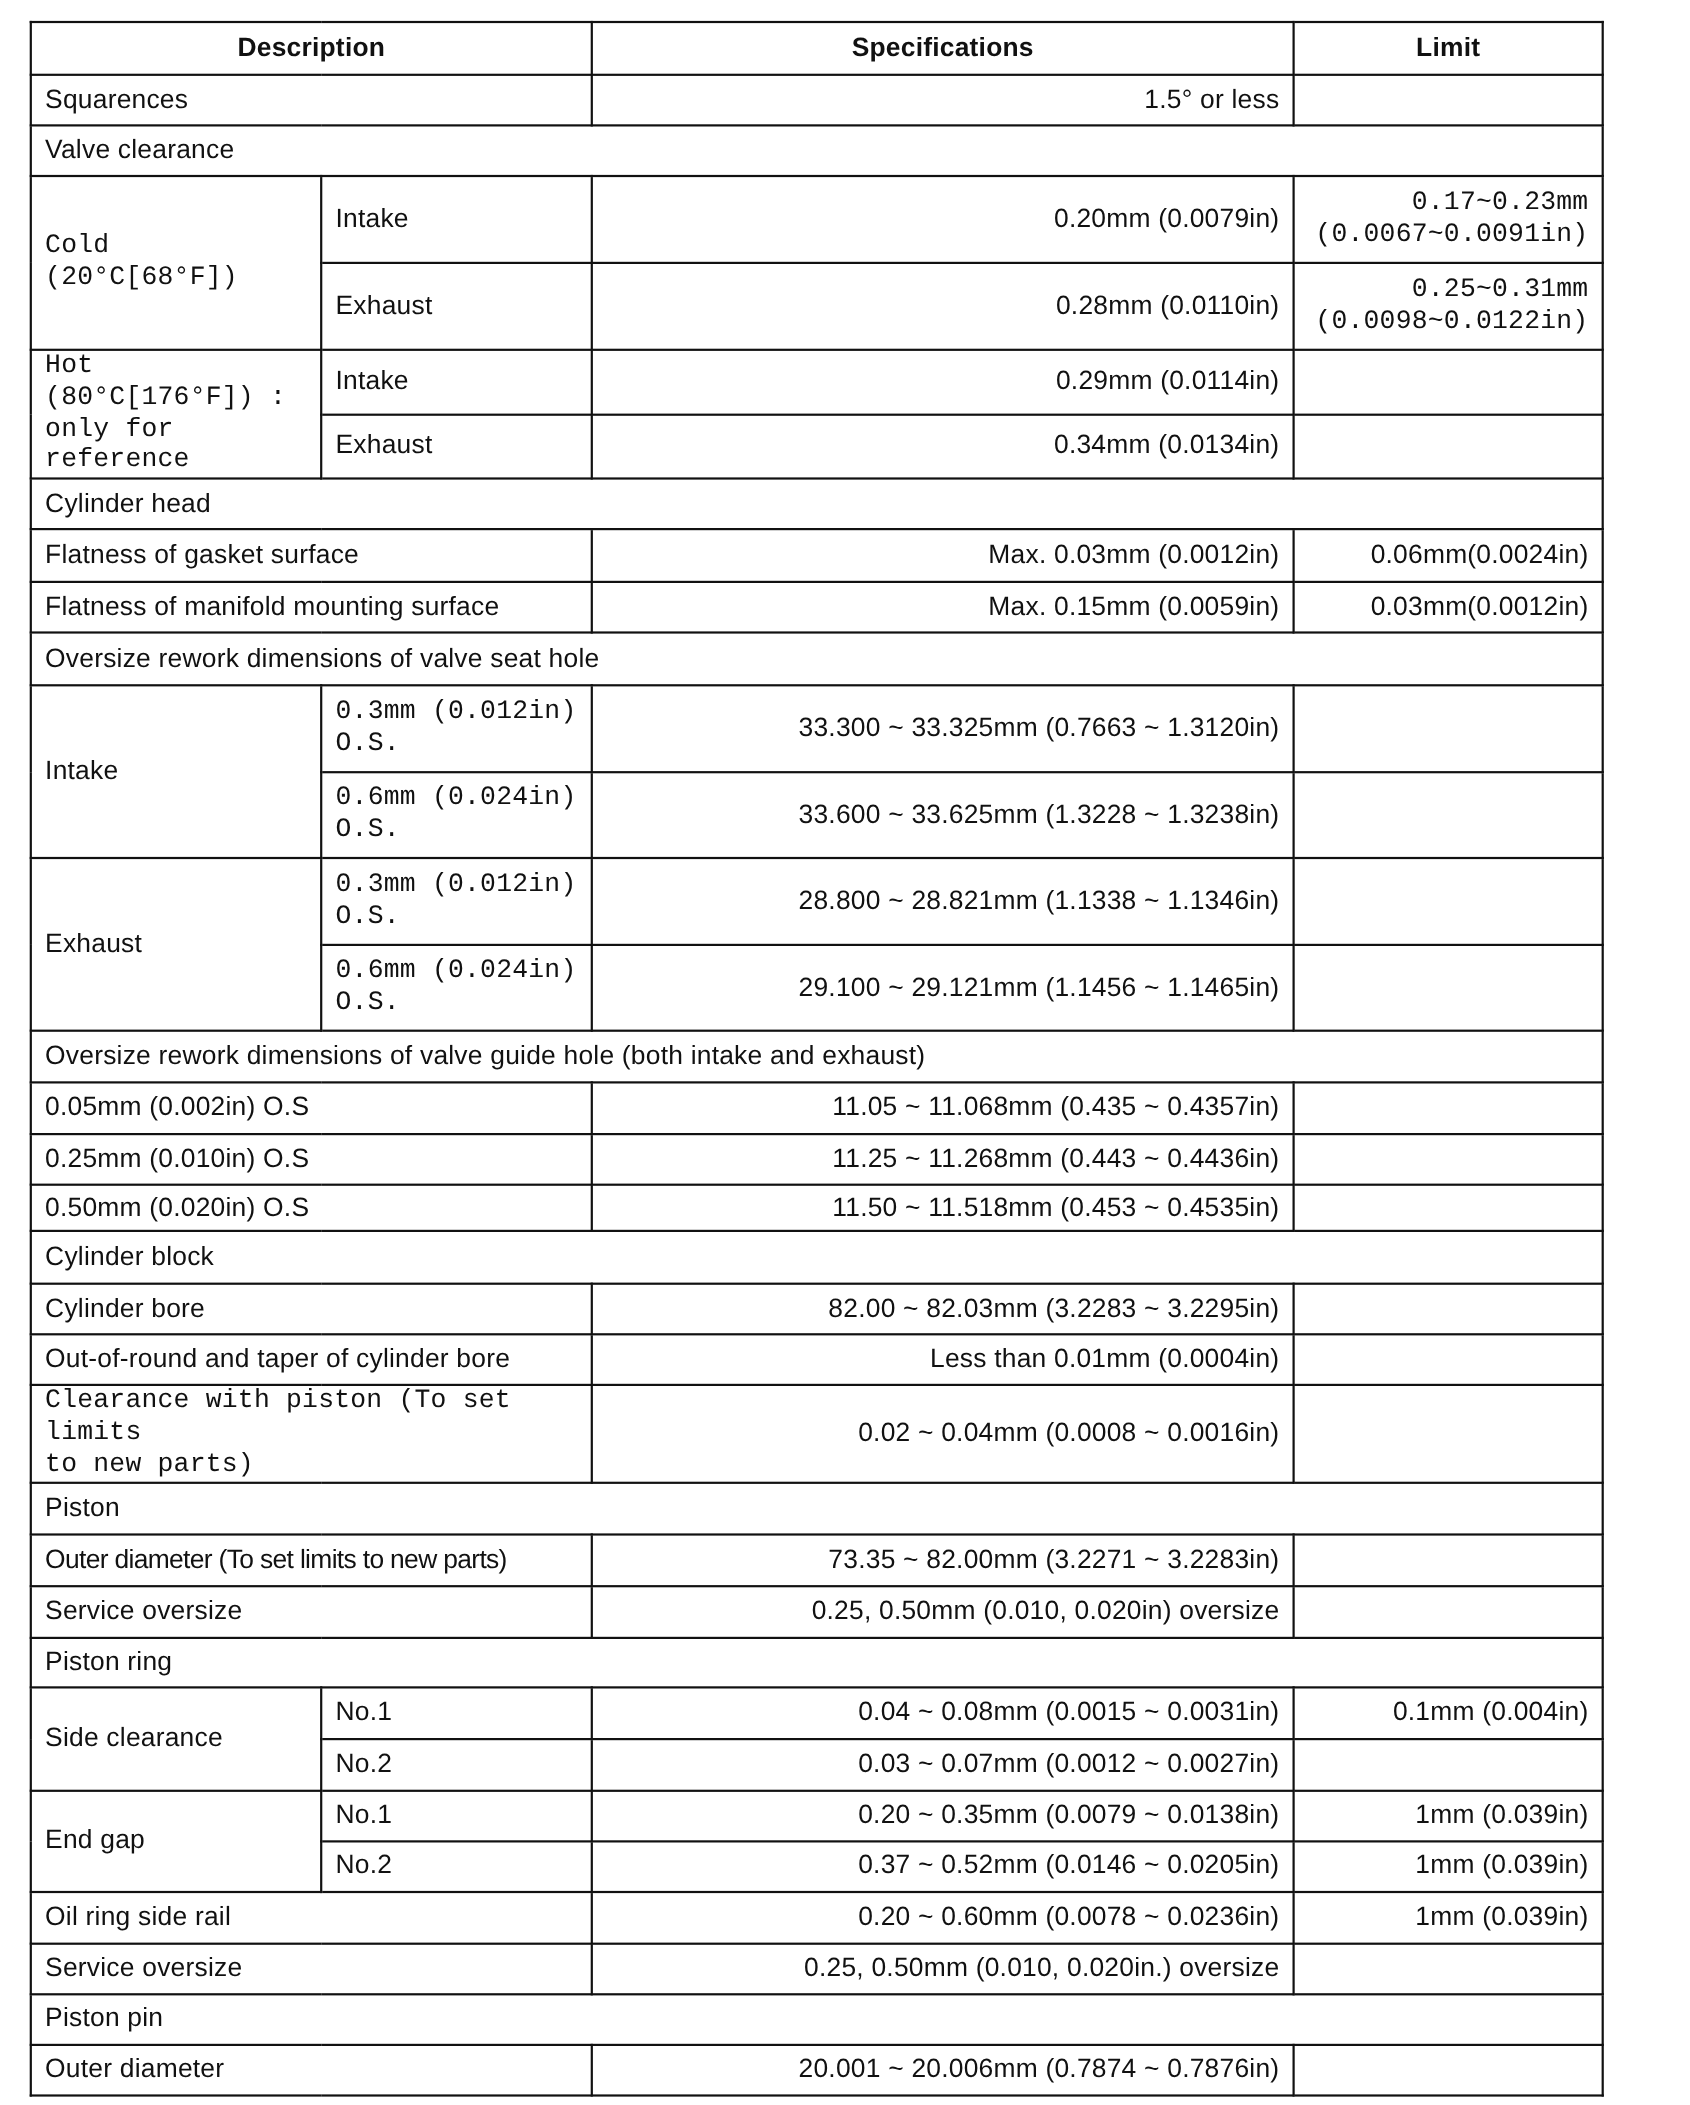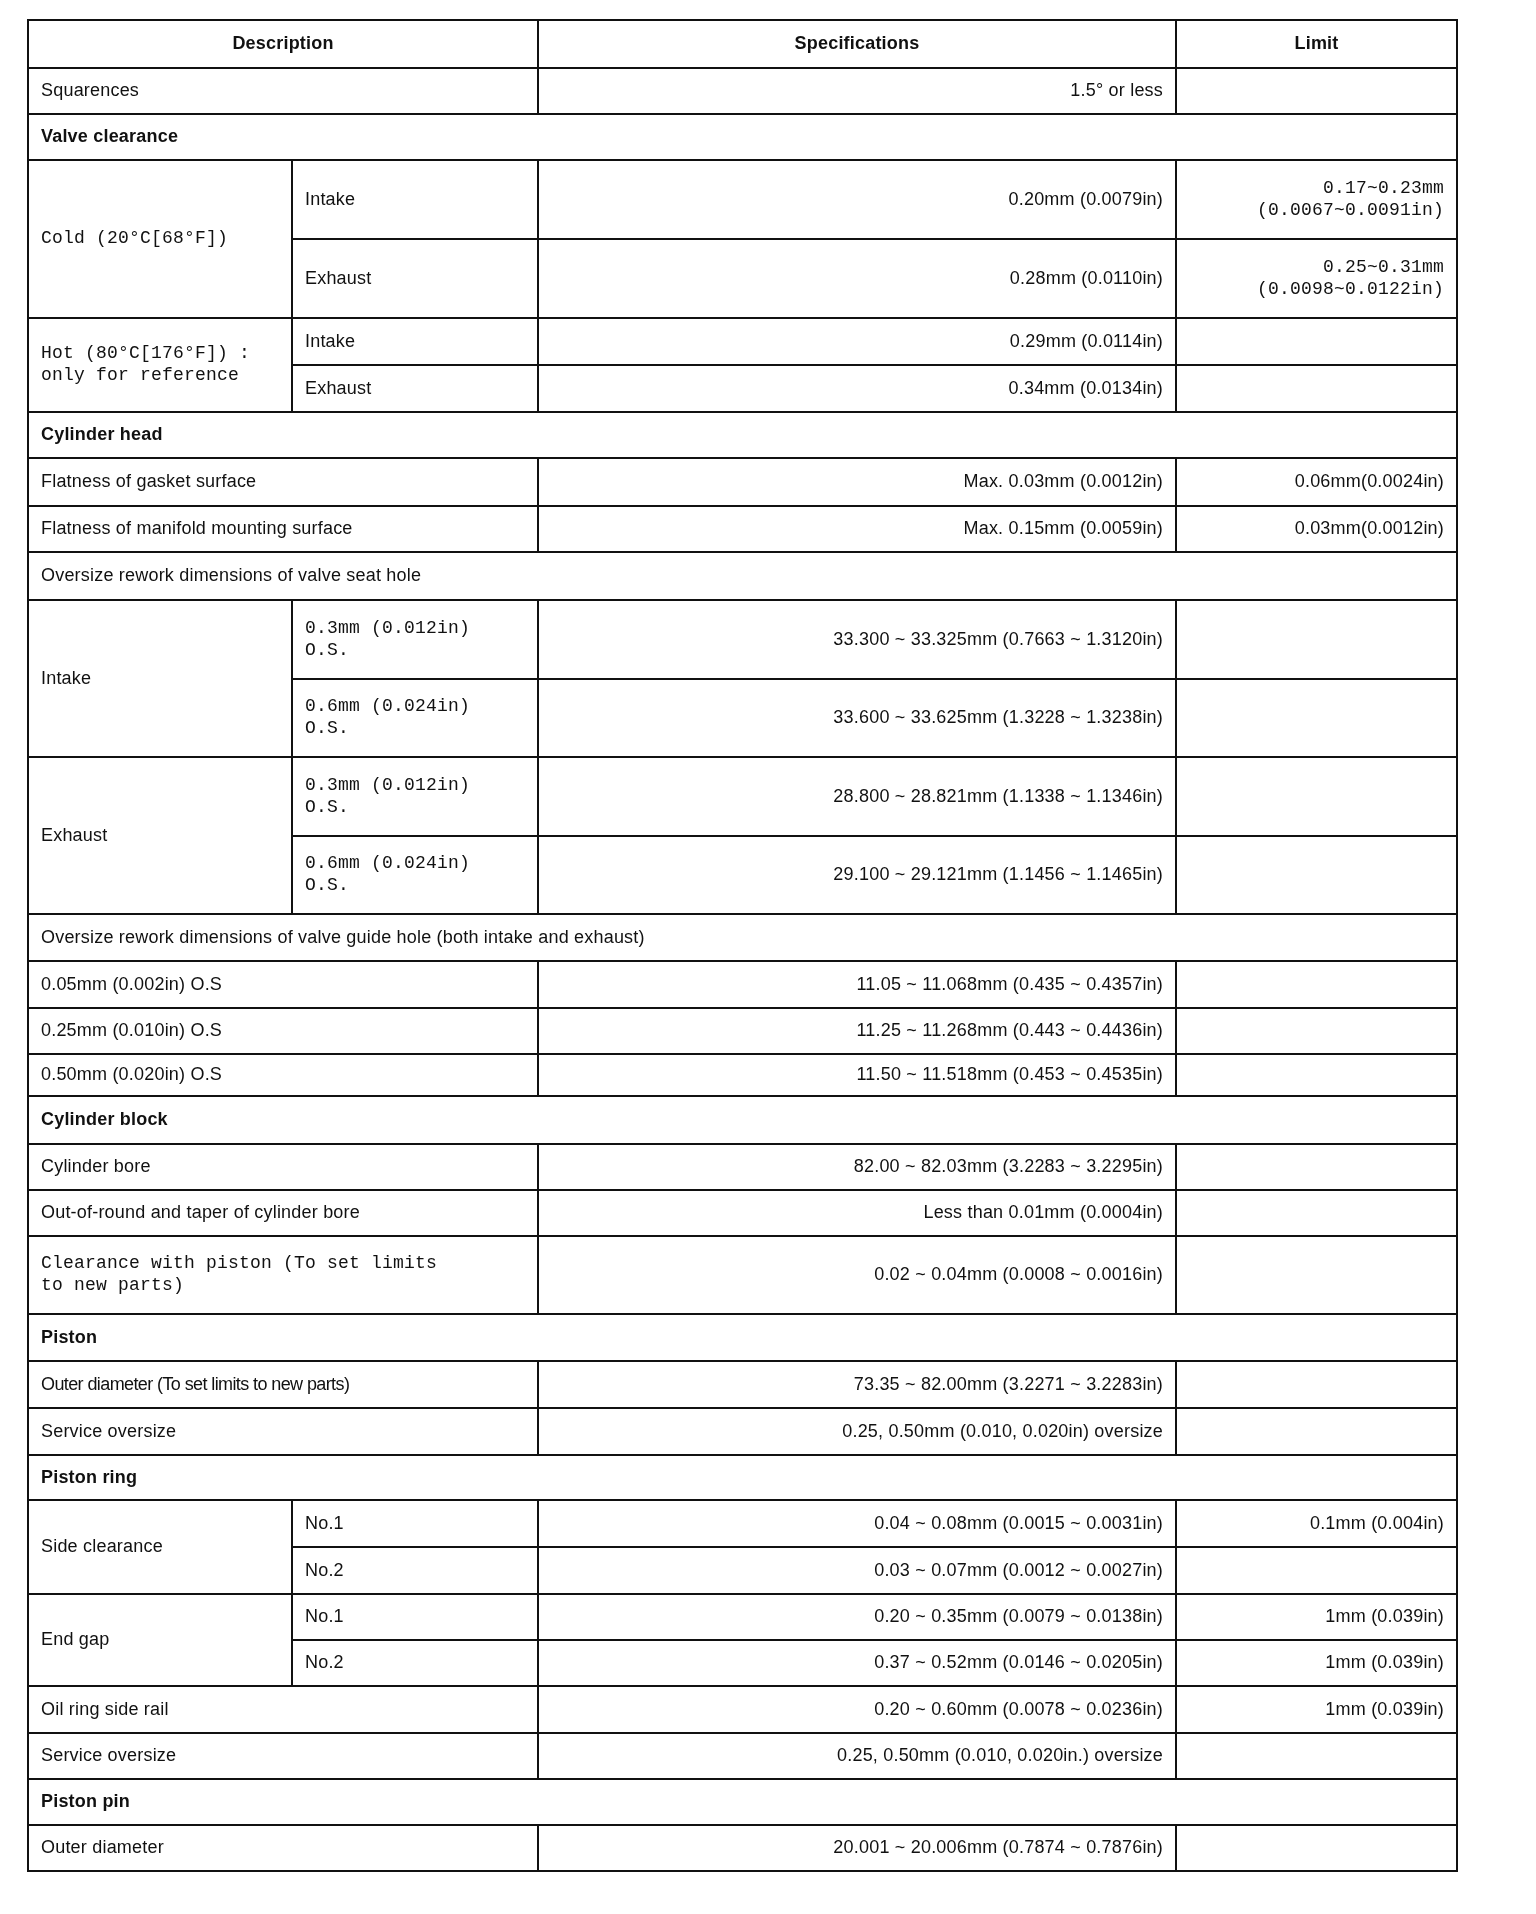--- a/index.html
+++ b/index.html
@@ -1,32 +1,32 @@
 <!DOCTYPE html>
 <html><head>
 <meta charset="utf-8">
 <style>
   html, body { margin: 0; padding: 0; background: #ffffff; }
   body { width: 1536px; height: 1914px; position: relative; overflow: hidden;
          font-family: "Liberation Sans", "DejaVu Sans", sans-serif; color: #111; }
   table.spec {
     position: absolute; left: 27px; top: 19px;
     width: 1429px; border-collapse: collapse; table-layout: fixed;
-    font-size: 18px; letter-spacing: 0.2px; border-radius: 16px;
+    font-size: 24px; letter-spacing: 0.2px; border-radius: 16px;
   }
   table.spec col.c1 { width: 264px; }
   table.spec col.c2 { width: 246px; }
   table.spec col.c3 { width: 638px; }
   table.spec col.c4 { width: 281px; }
   table.spec td, table.spec th {
     border: 2px solid #111; padding: 0 12px; vertical-align: middle;
     line-height: 1.2; box-sizing: border-box;
   }
   table.spec th { font-weight: bold; text-align: center; }
-  td.sec { font-weight: bold; }
+  td.sec { font-weight: normal; }
   td.ctr { text-align: right; }
   td.lft { text-align: left; margin-top: 13px; }
   .ml { white-space: pre-line; font-family: Liberation Mono, monospace; }
 </style>
 </head>
 <body>
 
 <table class="spec">
   <colgroup>
       <col class="c1">

